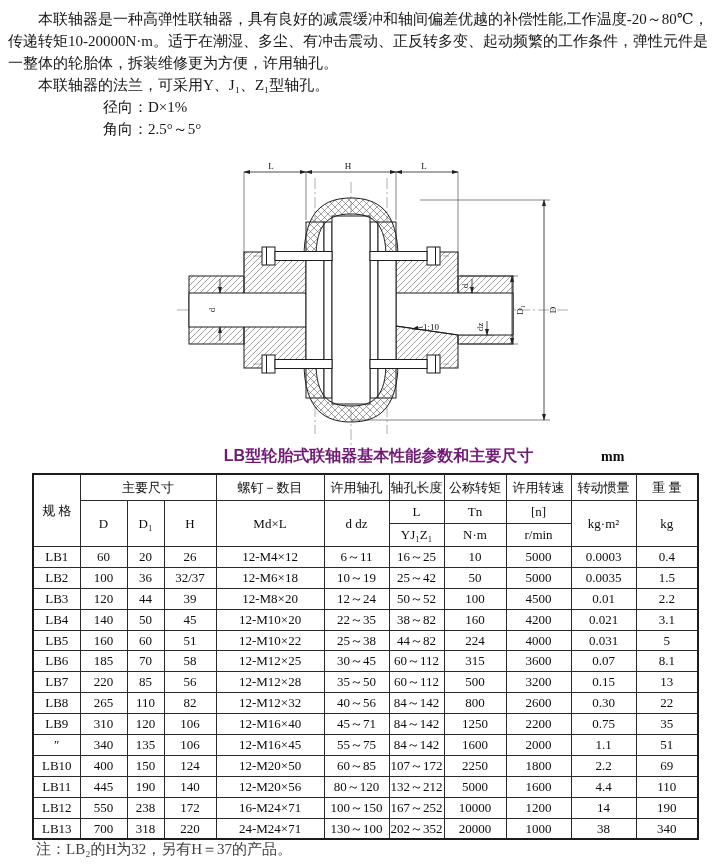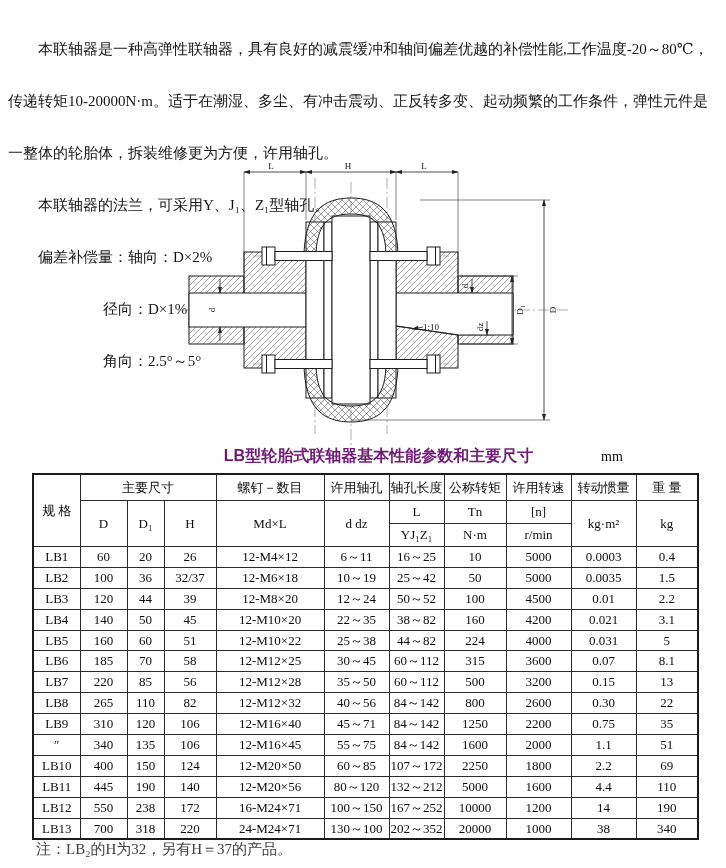--- a/index.html
+++ b/index.html
@@ -3,31 +3,31 @@
 <meta charset="utf-8">
 <style>
   html,body{margin:0;padding:0;}
   body{
     width:726px;height:868px;position:relative;background:#ffffff;
     font-family:"Liberation Serif","DejaVu Serif",serif;color:#111;
     overflow:hidden;
   }
   
   .intro{position:absolute;top:8px;left:8px;width:712px;font-size:15px;line-height:22px;color:#151515;}
-  .intro .ln{white-space:nowrap;margin-top:30px;}
+  .intro .ln{white-space:nowrap;}
   .ind1{text-indent:30px;}
   .ind2{padding-left:95px;}
   
   .diagram{position:absolute;left:167px;top:158px;width:424px;height:292px;}
   .diagram svg{display:block;}
   .dim-t{font-size:9px;fill:#111;font-family:"Liberation Serif","DejaVu Serif",serif;}
   
   .tbl-title-row{position:absolute;left:32px;top:446px;width:665px;text-align:center;}
   .tbl-title{font-size:16px;font-weight:bold;font-family:"Liberation Sans","DejaVu Sans",sans-serif;color:#701a75;padding-left:28px;}
-  .tbl-unit{position:absolute;left:601px;top:449px;font-size:14px;color:#0d0d0d;}
+  .tbl-unit{position:absolute;left:601px;top:449px;font-size:14px;color:#0d0d0d;font-weight:bold;}
   
   table.spec{
     position:absolute;left:32px;top:473px;width:665px;
     border-collapse:collapse;table-layout:fixed;
     font-size:13px;color:#0d0d0d;
     border:2px solid #1c1c1c;
   }
   table.spec th,table.spec td{
     border:1px solid #2a2a2a;text-align:center;vertical-align:middle;
     padding:0;font-weight:normal;overflow:hidden;white-space:nowrap;
@@ -38,21 +38,20 @@
   .footnote{position:absolute;left:36px;top:840px;font-size:15px;color:#404040;}
 </style>
 </head>
 <body>
 
 <div class="intro">
   <div class="ln ind1">本联轴器是一种高弹性联轴器，具有良好的减震缓冲和轴间偏差优越的补偿性能,工作温度-20～80℃，</div>
   <div class="ln">传递转矩10-20000N·m。适于在潮湿、多尘、有冲击震动、正反转多变、起动频繁的工作条件，弹性元件是</div>
   <div class="ln">一整体的轮胎体，拆装维修更为方便，许用轴孔。</div>
   <div class="ln ind1">本联轴器的法兰，可采用Y、J₁、Z₁型轴孔。</div>
-  <div class="ln ind1">偏差补偿量：轴向：D×2%</div>
   <div class="ln ind2">径向：D×1%</div>
   <div class="ln ind2">角向：2.5°～5°</div>
 </div>
 
 <div class="diagram">
 <svg width="424" height="292" viewBox="0 0 424 292">
   <defs>
     <pattern id="hA" patternUnits="userSpaceOnUse" width="6" height="6">
       <path d="M0,6 L6,0" stroke="#555" stroke-width="0.55"></path>
     </pattern>

